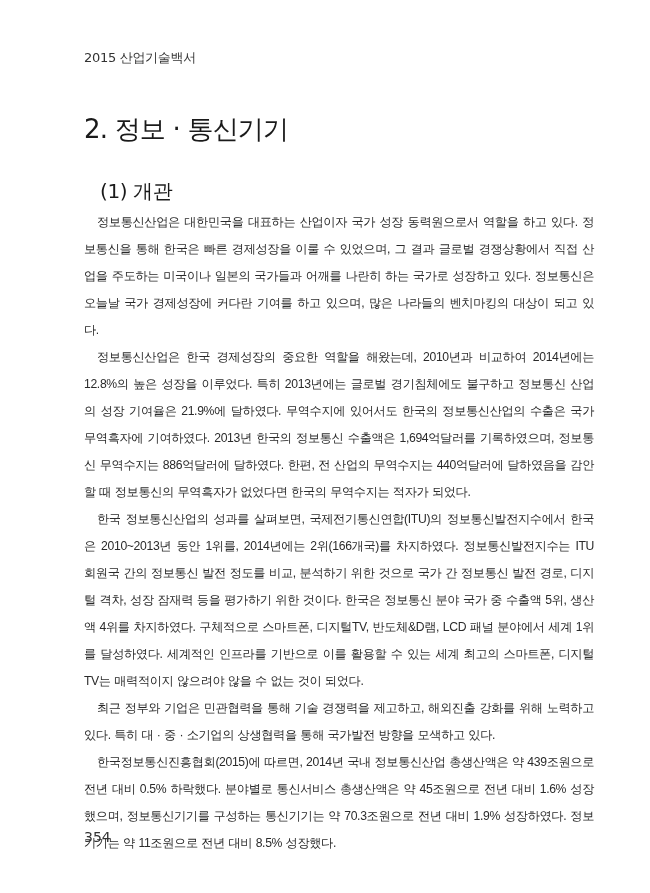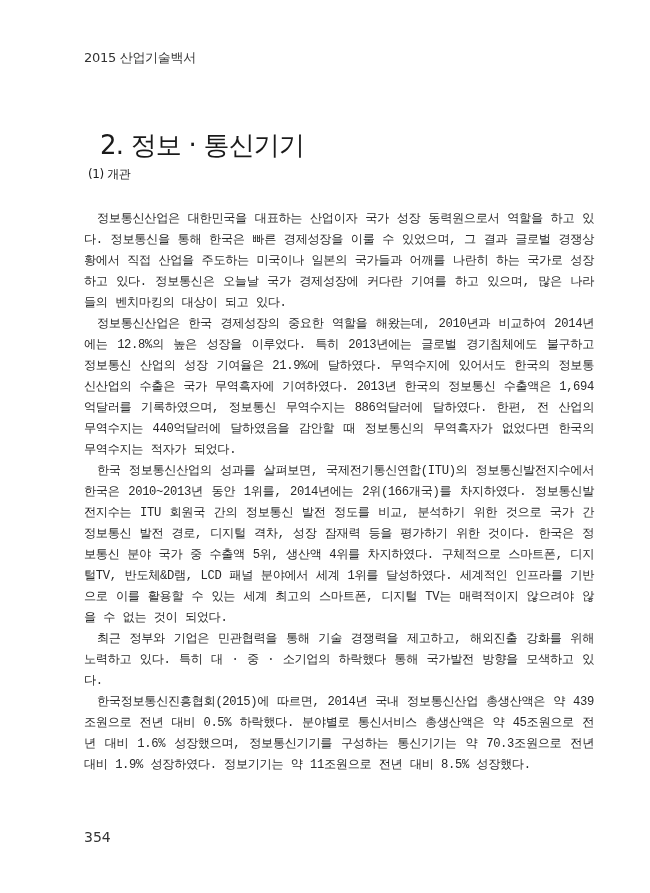--- a/index.html
+++ b/index.html
@@ -20,46 +20,46 @@
       top: 49px;
       font-family: "DejaVu Sans", "Liberation Sans", sans-serif;
       font-size: 13px;
       color: #333333;
       letter-spacing: -0.3px;
     }
     .chapter-title {
       position: absolute;
       left: 84px;
       top: 112px;
-      margin: 16px;
+      margin: 0;
       font-family: "DejaVu Sans", "Liberation Sans", sans-serif;
       font-weight: normal;
       font-size: 26px;
       color: #1a1a1a;
       letter-spacing: -0.8px;
     }
     .section-title {
       position: absolute;
       left: 84px;
       top: 162px;
-      margin: 4px;
+      margin: 16px;
       font-family: "DejaVu Sans", "Liberation Sans", sans-serif;
       font-weight: normal;
-      font-size: 12px;
+      font-size: 20px;
       color: #1a1a1a;
       letter-spacing: -0.4px;
     }
     .body-text {
       position: absolute;
       left: 84px;
       top: 209px;
       width: 510px;
-      font-family: Liberation Mono, monospace;
+      font-family: Liberation Sans, sans-serif;
       font-size: 12.2px;
-      line-height: 21px;
+      line-height: 27px;
       color: #2a2a2a;
       text-align: justify;
       letter-spacing: -0.35px;
       word-spacing: 0.5px;
     }
     .body-text p {
       margin: 0;
       text-indent: 13px;
     }
     .page-number {
@@ -77,17 +77,17 @@
 <div class="running-header">2015 산업기술백서</div>
 
 <h1 class="chapter-title">2. 정보 · 통신기기</h1>
 
 <h2 class="section-title">(1) 개관</h2>
 
 <div class="body-text">
   <p>정보통신산업은 대한민국을 대표하는 산업이자 국가 성장 동력원으로서 역할을 하고 있다. 정보통신을 통해 한국은 빠른 경제성장을 이룰 수 있었으며, 그 결과 글로벌 경쟁상황에서 직접 산업을 주도하는 미국이나 일본의 국가들과 어깨를 나란히 하는 국가로 성장하고 있다. 정보통신은 오늘날 국가 경제성장에 커다란 기여를 하고 있으며, 많은 나라들의 벤치마킹의 대상이 되고 있다.</p>
   <p>정보통신산업은 한국 경제성장의 중요한 역할을 해왔는데, 2010년과 비교하여 2014년에는 12.8%의 높은 성장을 이루었다. 특히 2013년에는 글로벌 경기침체에도 불구하고 정보통신 산업의 성장 기여율은 21.9%에 달하였다. 무역수지에 있어서도 한국의 정보통신산업의 수출은 국가 무역흑자에 기여하였다. 2013년 한국의 정보통신 수출액은 1,694억달러를 기록하였으며, 정보통신 무역수지는 886억달러에 달하였다. 한편, 전 산업의 무역수지는 440억달러에 달하였음을 감안할 때 정보통신의 무역흑자가 없었다면 한국의 무역수지는 적자가 되었다.</p>
   <p>한국 정보통신산업의 성과를 살펴보면, 국제전기통신연합(ITU)의 정보통신발전지수에서 한국은 2010~2013년 동안 1위를, 2014년에는 2위(166개국)를 차지하였다. 정보통신발전지수는 ITU 회원국 간의 정보통신 발전 정도를 비교, 분석하기 위한 것으로 국가 간 정보통신 발전 경로, 디지털 격차, 성장 잠재력 등을 평가하기 위한 것이다. 한국은 정보통신 분야 국가 중 수출액 5위, 생산액 4위를 차지하였다. 구체적으로 스마트폰, 디지털TV, 반도체&amp;D램, LCD 패널 분야에서 세계 1위를 달성하였다. 세계적인 인프라를 기반으로 이를 활용할 수 있는 세계 최고의 스마트폰, 디지털 TV는 매력적이지 않으려야 않을 수 없는 것이 되었다.</p>
-  <p>최근 정부와 기업은 민관협력을 통해 기술 경쟁력을 제고하고, 해외진출 강화를 위해 노력하고 있다. 특히 대 · 중 · 소기업의 하락했다 통해 국가발전 방향을 모색하고 있다.</p>
+  <p>최근 정부와 기업은 민관협력을 통해 기술 경쟁력을 제고하고, 해외진출 강화를 위해 노력하고 있다. 특히 대 · 중 · 소기업의 상생협력을 통해 국가발전 방향을 모색하고 있다.</p>
   <p>한국정보통신진흥협회(2015)에 따르면, 2014년 국내 정보통신산업 총생산액은 약 439조원으로 전년 대비 0.5% 하락했다. 분야별로 통신서비스 총생산액은 약 45조원으로 전년 대비 1.6% 성장했으며, 정보통신기기를 구성하는 통신기기는 약 70.3조원으로 전년 대비 1.9% 성장하였다. 정보기기는 약 11조원으로 전년 대비 8.5% 성장했다.</p>
 </div>
 
 <div class="page-number">354</div>
 
 </body></html>

